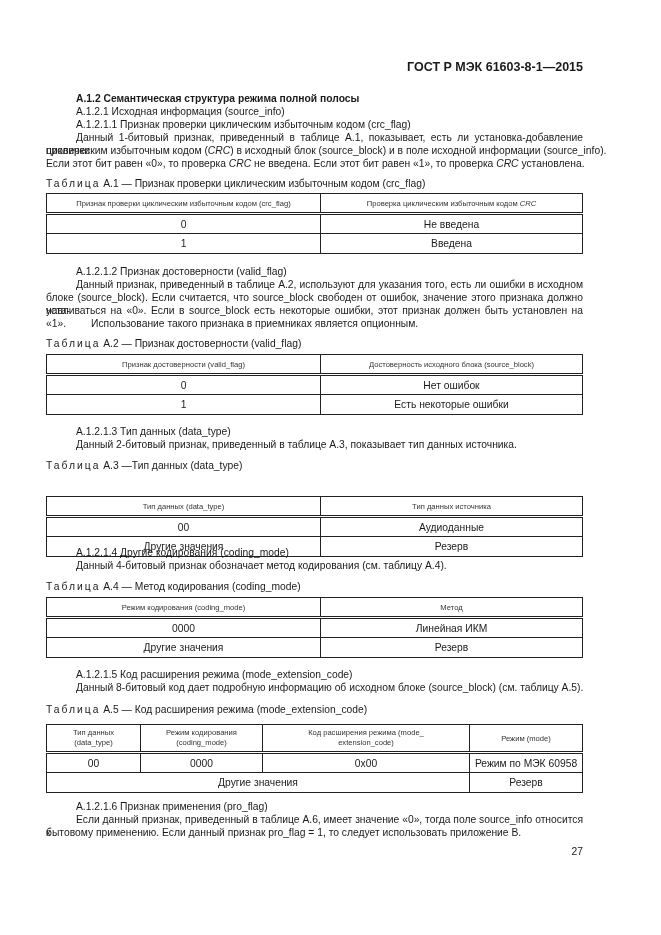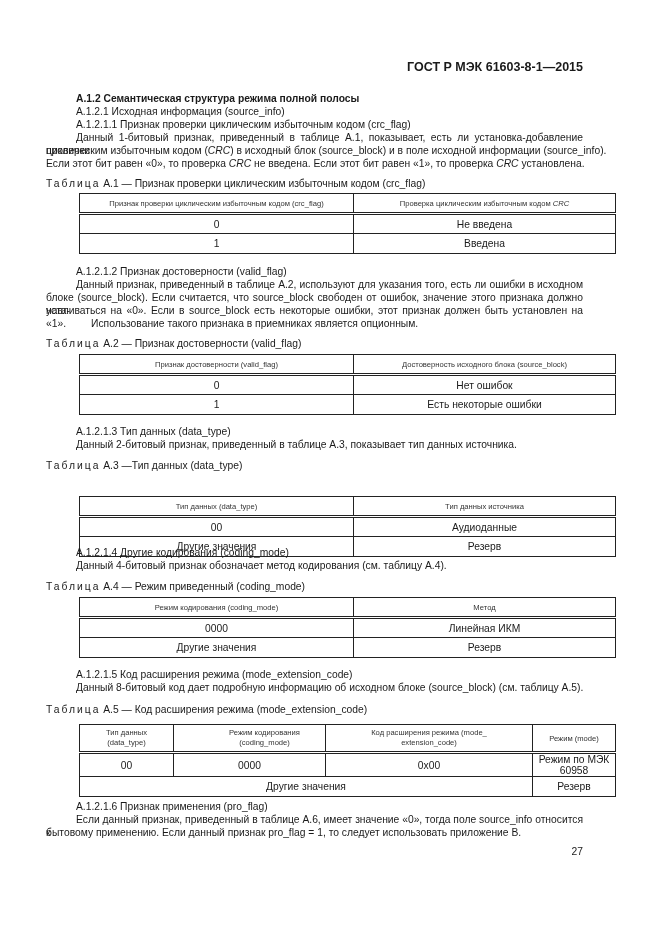--- a/index.html
+++ b/index.html
@@ -6,21 +6,21 @@
   body { width:661px; height:935px; position:relative; overflow:hidden;
          font-family:"Liberation Sans", sans-serif; color:#1a1a1a; }
   .abs { position:absolute; }
   .hdr { right:78px; top:60px; font-size:12.5px; font-weight:bold; white-space:nowrap; }
   .p { position:absolute; left:46px; width:537px; font-size:10.3px; line-height:13px; text-align:justify; }
   .line { position:absolute; font-size:10.3px; line-height:13px; white-space:nowrap; }
   .ind { left:76px; }
   .bold { font-weight:bold; }
   .cap { position:absolute; left:46px; font-size:10.3px; line-height:13px; white-space:nowrap; }
   .cap .sp { letter-spacing:2px; }
-  table.t { position:absolute; left:46px; width:537px; border-collapse:collapse;margin-left:33px; }
+  table.t { position:absolute; left:46px; width:537px; border-collapse:collapse; }
   table.t td { border:1px solid #222; text-align:center; padding:0; vertical-align:middle; }
   table.t tr.h td { font-size:7.6px; color:#333; border-bottom:3px double #222; }
   table.t tr.r td { font-size:10.3px; }
   table.t td:first-child { border-left:1px solid #222; }
   .pnum { right:78px; top:818px; font-size:10.3px;text-align:center; }
   i { font-style:italic; }
 </style>
 </head>
 <body>
 
@@ -92,21 +92,21 @@
   <tr class="r" style="height:20px;">
     <td>Другие значения</td>
     <td>Резерв</td>
   </tr>
 </tbody>
   </table>
 
 <div class="line ind" style="top:546px;">А.1.2.1.4 Другие кодирования (coding_mode)</div>
 <div class="line ind" style="top:559px;">Данный 4-битовый признак обозначает метод кодирования (см. таблицу А.4).</div>
 
-<div class="cap" style="top:580px;"><span class="sp">Таблица</span><span> А.4 — Режим приведенный (coding_mode)</span></div>
+<div class="cap" style="top:580px;"><span class="sp">Таблица</span><span> А.4 — Метод кодирования (coding_mode)</span></div>
 <table class="t" style="top:597px;">
   <tbody>
       <tr class="h" style="height:20px;padding-left:45px;">
     <td style="width:273px;">Режим кодирования (coding_mode)</td>
     <td>Метод</td>
   </tr>
   <tr class="r" style="height:20px;">
     <td>0000</td>
     <td>Линейная ИКМ</td>
   </tr>
@@ -118,21 +118,21 @@
   </table>
 
 <div class="line ind" style="top:668px;">А.1.2.1.5 Код расширения режима (mode_extension_code)</div>
 <div class="line ind" style="top:681px;">Данный 8-битовый код дает подробную информацию об исходном блоке (source_block) (см. таблицу А.5).</div>
 
 <div class="cap" style="top:703px;"><span class="sp">Таблица</span><span> А.5 — Код расширения режима (mode_extension_code)</span></div>
 <table class="t" style="top:724px;">
   <tbody>
       <tr class="h" style="height:28px;">
     <td style="width:93px; line-height:10px;"><span>Тип данных</span><br><span>(data_type)</span></td>
-    <td style="width:121px; line-height:10px;padding-left:30px;"><span>Режим кодирования</span><br><span>(coding_mode)</span></td>
+    <td style="width:121px; line-height:10px;"><span>Режим кодирования</span><br><span>(coding_mode)</span></td>
     <td style="width:206px; line-height:10px;"><span>Код расширения режима (mode_</span><br><span>extension_code)</span></td>
     <td>Режим (mode)</td>
   </tr>
   <tr class="r" style="height:20px;">
     <td>00</td>
     <td>0000</td>
     <td>0x00</td>
     <td>Режим по МЭК 60958</td>
   </tr>
   <tr class="r" style="height:20px;">

